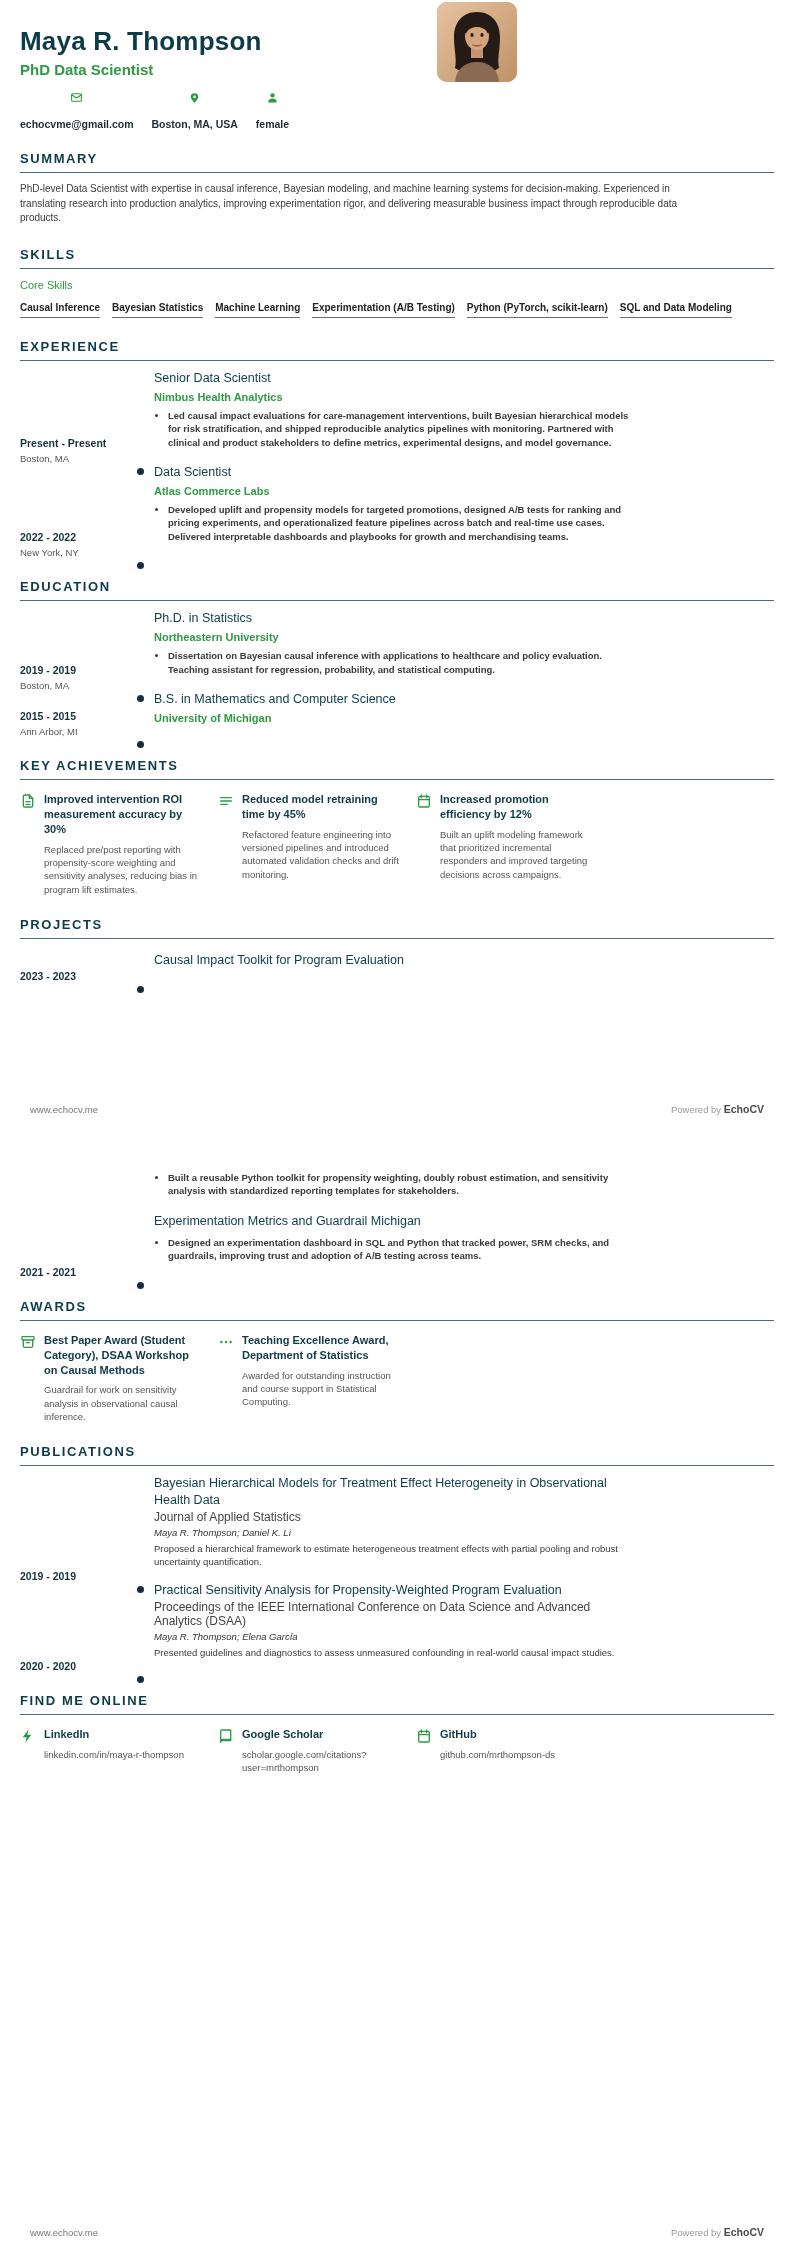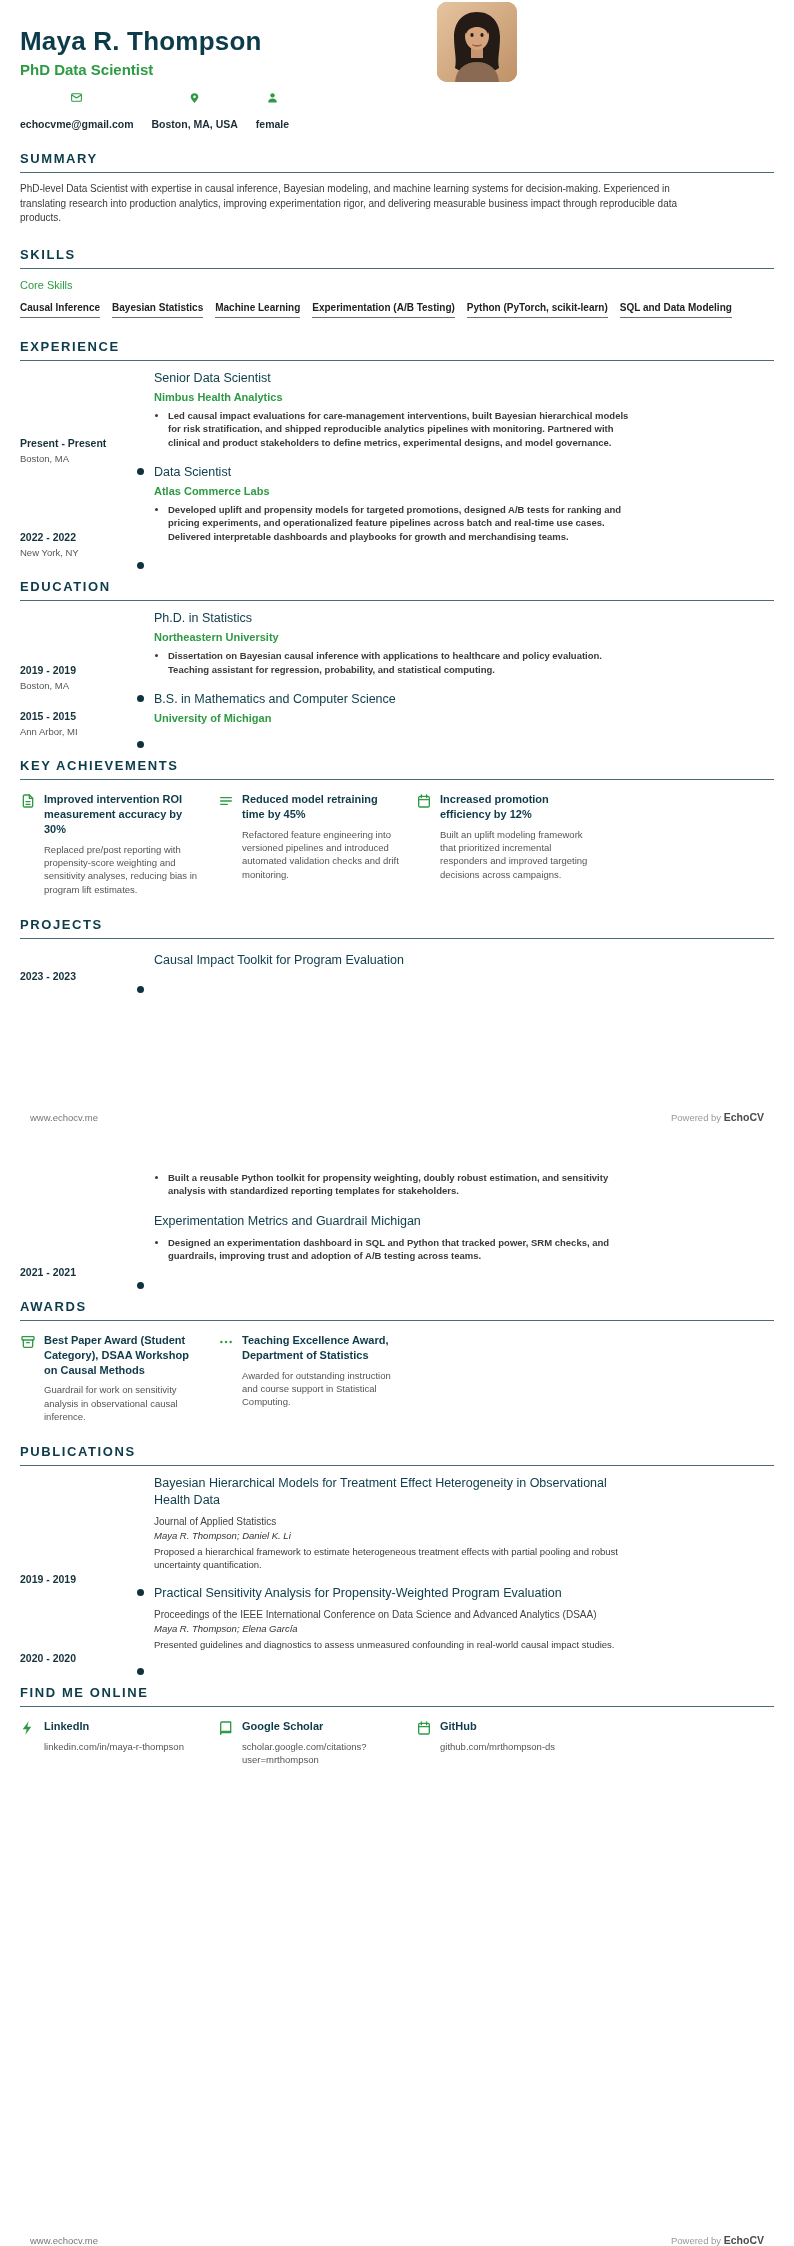--- a/index.html
+++ b/index.html
@@ -67,36 +67,36 @@
     border-radius: 50%; background: #10323e;
   }
   .e-body { flex: 1; max-width: 478px; padding-bottom: 13px; }
   .e-role { font-size: 12.5px; color: #12404f; line-height: 1.35; }
   .e-company { font-size: 11px; font-weight: 700; color: #2e9a44; margin-top: 4px; }
   .e-bullets { margin-top: 6px; padding-left: 14px; font-weight: bold; }
   .e-bullets li { font-size: 9.5px; line-height: 1.42; color: #3a3a3a; margin-bottom: 2px; }
   .cont .e-bullets { margin-top: 0; }
 
   
-  .pub-venue { font-size: 10px; color: #444; margin-top: 7px; }
+  .pub-venue { font-size: 12px; color: #444; margin-top: 1px; }
   .pub-authors { font-size: 9.5px; font-style: italic; color: #333; margin-top: 3px; }
   .pub-text { font-size: 9.5px; color: #3a3a3a; line-height: 1.42; margin-top: 4px; }
 
   
   .grid3 { display: grid; grid-template-columns: repeat(3, 182px); column-gap: 16px; margin-top: 12px; }
   .card { display: flex; gap: 8px; }
   .card-icon { flex: none; width: 16px; }
   .card-icon svg { width: 16px; height: 16px; display: block; margin-top: 1px; }
   .card-title { font-size: 11px; font-weight: 700; color: #0f3a49; line-height: 1.35; }
   .card-text { font-size: 9.5px; color: #555; line-height: 1.4; margin-top: 6px; }
   .ol-url { font-size: 9.5px; color: #555; line-height: 1.4; margin-top: 6px; overflow-wrap: anywhere; }
 
   
   .page-footer {
-    position: absolute; left: 30px; right: 30px; bottom: 0;
+    position: absolute; left: 30px; right: 30px; bottom: 8px;
     display: flex; justify-content: space-between; align-items: baseline;
   }
   .f-site { font-size: 9.5px; color: #777; }
   .f-powered { font-size: 9.5px; color: #999; }
   .f-brand { font-size: 10.5px; color: #4a4a4a; font-weight: 700; }
 
   .page2-pad { padding-top: 48px; }
 </style>
 </head>
 <body>

